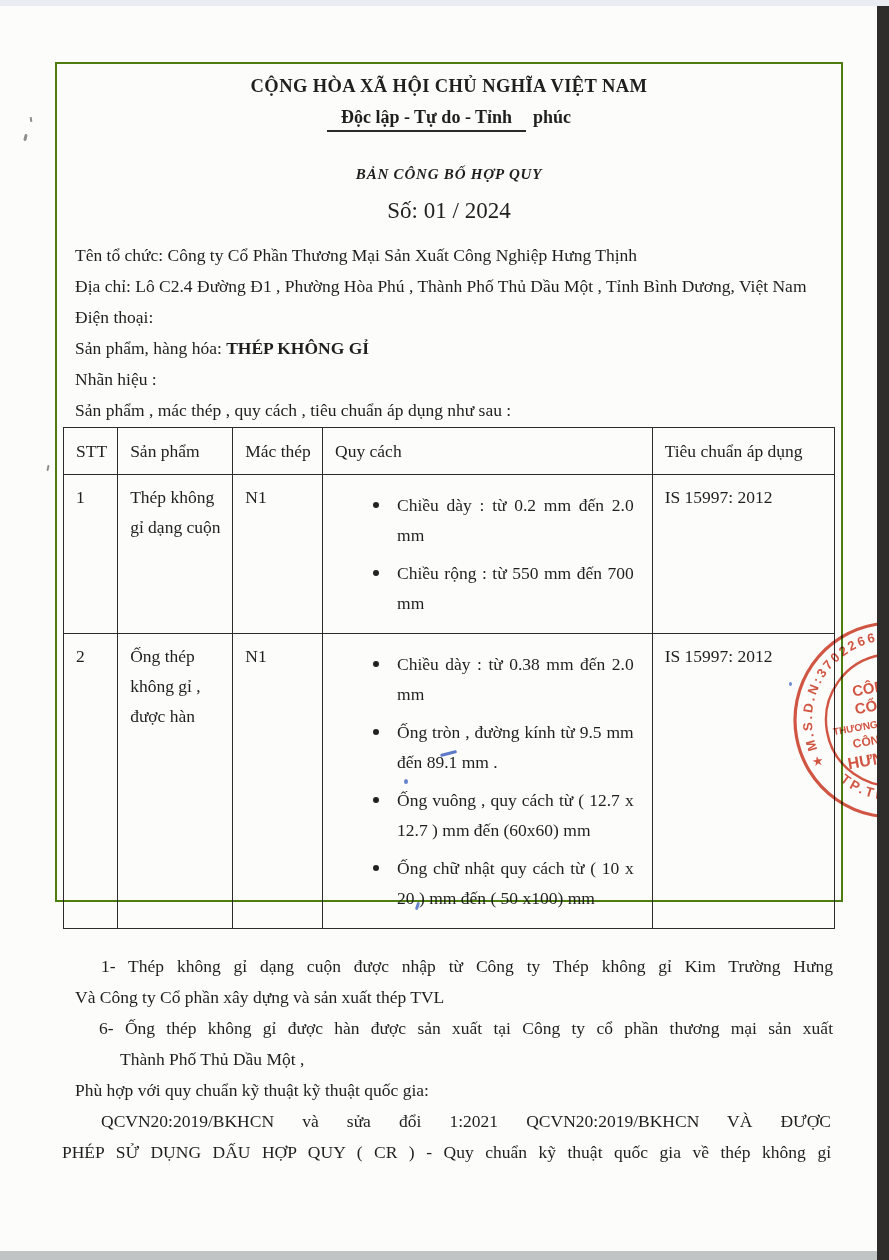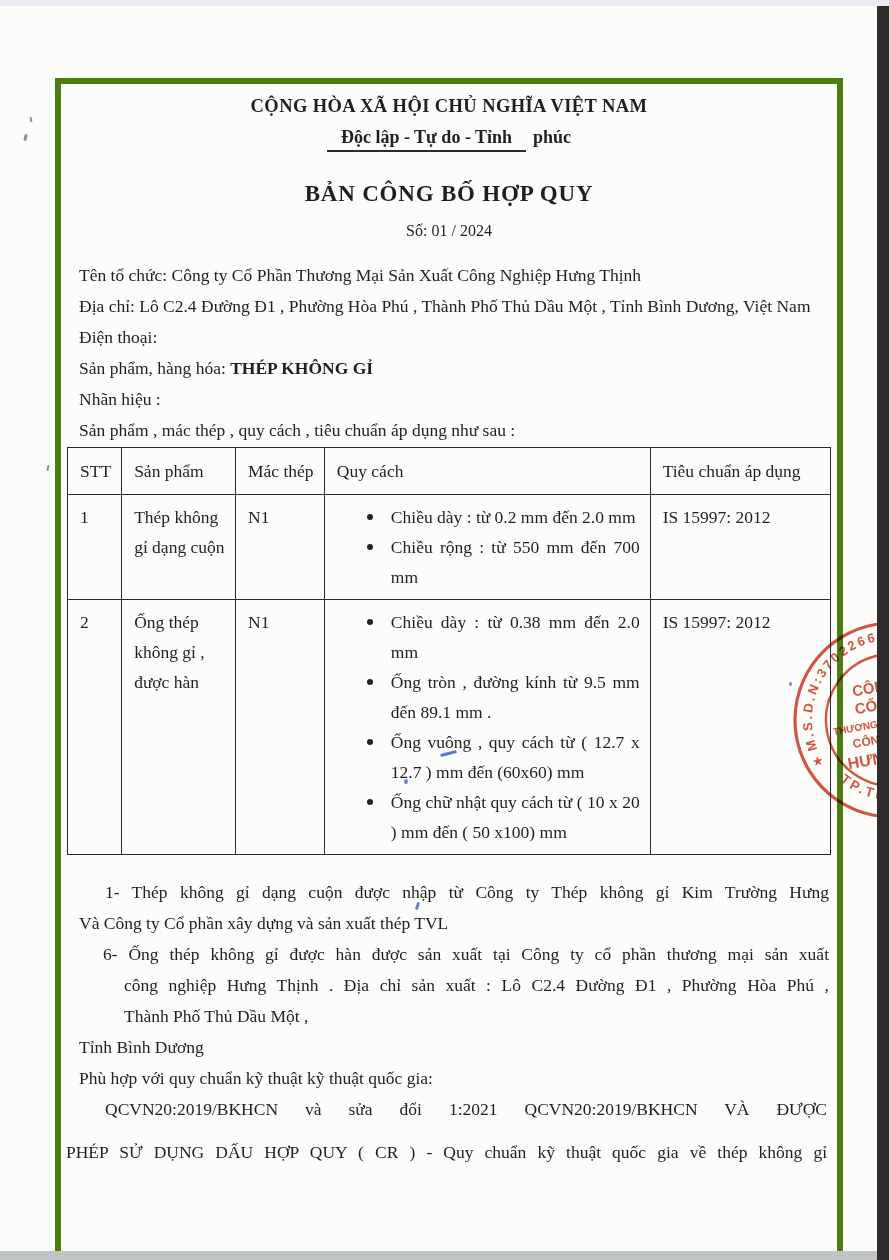--- a/index.html
+++ b/index.html
@@ -9,65 +9,65 @@
     font-family:"Liberation Serif","DejaVu Serif",serif;
     font-size:17.5px;line-height:31px;
   }
   
   .edge-top{position:absolute;left:0;top:0;width:889px;height:6px;background:#e9edf2;z-index:7;}
   .edge-bottom{position:absolute;left:0;top:1251px;width:889px;height:9px;background:#c0c4c4;z-index:5;}
   .edge-right{position:absolute;left:877px;top:5px;width:12px;height:1255px;background:#2e2d2b;z-index:6;}
 
   
   .frame{
-    position:absolute;left:55px;top:78px;width:788px;height:1181px;
-    border:6px solid #4d7c0f;box-sizing:border-box;
+    position:absolute;left:55px;top:62px;width:788px;height:840px;
+    border:2px solid #4d7c0f;box-sizing:border-box;
     background:transparent;
   }
   .inner{padding:10px 6px 0 6px;}
 
   .nat-title{text-align:center;font-weight:bold;font-size:18.5px;letter-spacing:.4px;line-height:24px;}
   .motto{text-align:center;font-weight:bold;font-size:18px;margin-top:7px;line-height:24px;}
   .motto-u{border-bottom:2px solid #2a2a28;padding:0 14px 3px 14px;}
   .motto-tail{padding-left:7px;}
-  .doc-title{text-align:center;font-weight:bold;font-size:23px;letter-spacing:.8px;margin:30px 0 0 0;line-height:30px;}
-  .doc-no{text-align:center;font-size:16px;margin-top:9px;line-height:26px;}
+  .doc-title{text-align:center;font-weight:bold;font-size:15px;letter-spacing:.8px;margin:30px 0 0 0;line-height:30px;font-style:italic;}
+  .doc-no{text-align:center;font-size:23px;margin-top:9px;line-height:26px;}
 
   .info{margin:16px 0 0 12px;}
   .info p{margin:0;}
   .info .ind{margin-left:0;}
   .bold{font-weight:bold;}
 
   table.spec{
     width:100%;border-collapse:collapse;margin-top:1px;
     font-size:17.5px;line-height:30px;
   }
   table.spec th,table.spec td{
     border:1.6px solid #2c2c2a;vertical-align:top;
     padding:7px 10px 7px 12px;font-weight:normal;text-align:left;
   }
   table.spec th{height:30px;padding-top:8px;padding-bottom:8px;}
   th.c,td.c{text-align:center;padding-left:4px;padding-right:4px;}
   td.wrapcell{text-align:justify;}
   ul.specs{list-style:none;margin:0 0 0 24px;padding:0;}
-  ul.specs li{position:relative;padding-left:30px;margin:0;text-align:justify;}
+  ul.specs li{position:relative;padding-left:30px;margin:8px;text-align:justify;}
   ul.specs li::before{
     content:"";position:absolute;left:6px;top:12px;width:6px;height:6px;
     border-radius:50%;background:#222;
   }
 
   .notes{margin:22px 0 0 12px;}
   .nline{margin:0;}
   .n1-first{padding-left:26px;}
   .n2-first{padding-left:24px;}
   .n2-cont{padding-left:45px;}
   .just{text-align:justify;text-align-last:justify;padding-right:2px;}
   .conf-label{margin:0 0 0 12px;}
   .conf1{margin:0 2px 0 12px;text-indent:26px;}
-  .conf2{margin:12px 2px 0 -1px;}
+  .conf2{margin:0 2px 0 -1px;}
 
   
   .stamp{
     position:absolute;left:772px;top:600px;width:240px;height:240px;
     transform:rotate(-10deg);z-index:3;opacity:.9;mix-blend-mode:multiply;
   }
   .stamp svg{display:block;}
   .stamp text{font-family:"Liberation Sans","DejaVu Sans",sans-serif;font-weight:bold;}
 
   
@@ -160,23 +160,21 @@
           </td>
           <td>IS 15997: 2012</td>
         </tr>
       </tbody>
     </table>
 
     <div class="notes">
       <div class="nline n1-first just">1-  Thép không gỉ dạng cuộn được nhập từ Công ty Thép không gỉ Kim Trường Hưng</div>
       <div class="nline">Và Công ty Cổ phần xây dựng và sản xuất thép TVL</div>
       <div class="nline n2-first just">6-  Ống thép không gỉ được hàn được sản xuất tại Công ty cổ phần thương mại sản xuất</div>
-      <div class="nline n2-cont just">công nghiệp Hưng Thịnh . Địa chỉ sản xuất : Lô C2.4 Đường Đ1 , Phường Hòa Phú ,</div>
       <div class="nline n2-cont">Thành Phố Thủ Dầu Một ,</div>
-      <div class="nline">Tỉnh Bình Dương</div>
     </div>
     <div class="conf-label">Phù hợp với quy chuẩn kỹ thuật kỹ thuật quốc gia:</div>
     <div class="conf1 just">QCVN20:2019/BKHCN  và  sửa  đổi  1:2021  QCVN20:2019/BKHCN  VÀ  ĐƯỢC</div>
     <div class="conf2 just">PHÉP SỬ DỤNG DẤU HỢP QUY ( CR ) -  Quy chuẩn kỹ thuật quốc gia về thép không gỉ</div>
 
   </div>
 </div>
 
 <div class="stamp">
   <svg width="240" height="240" viewBox="0 0 240 240">

